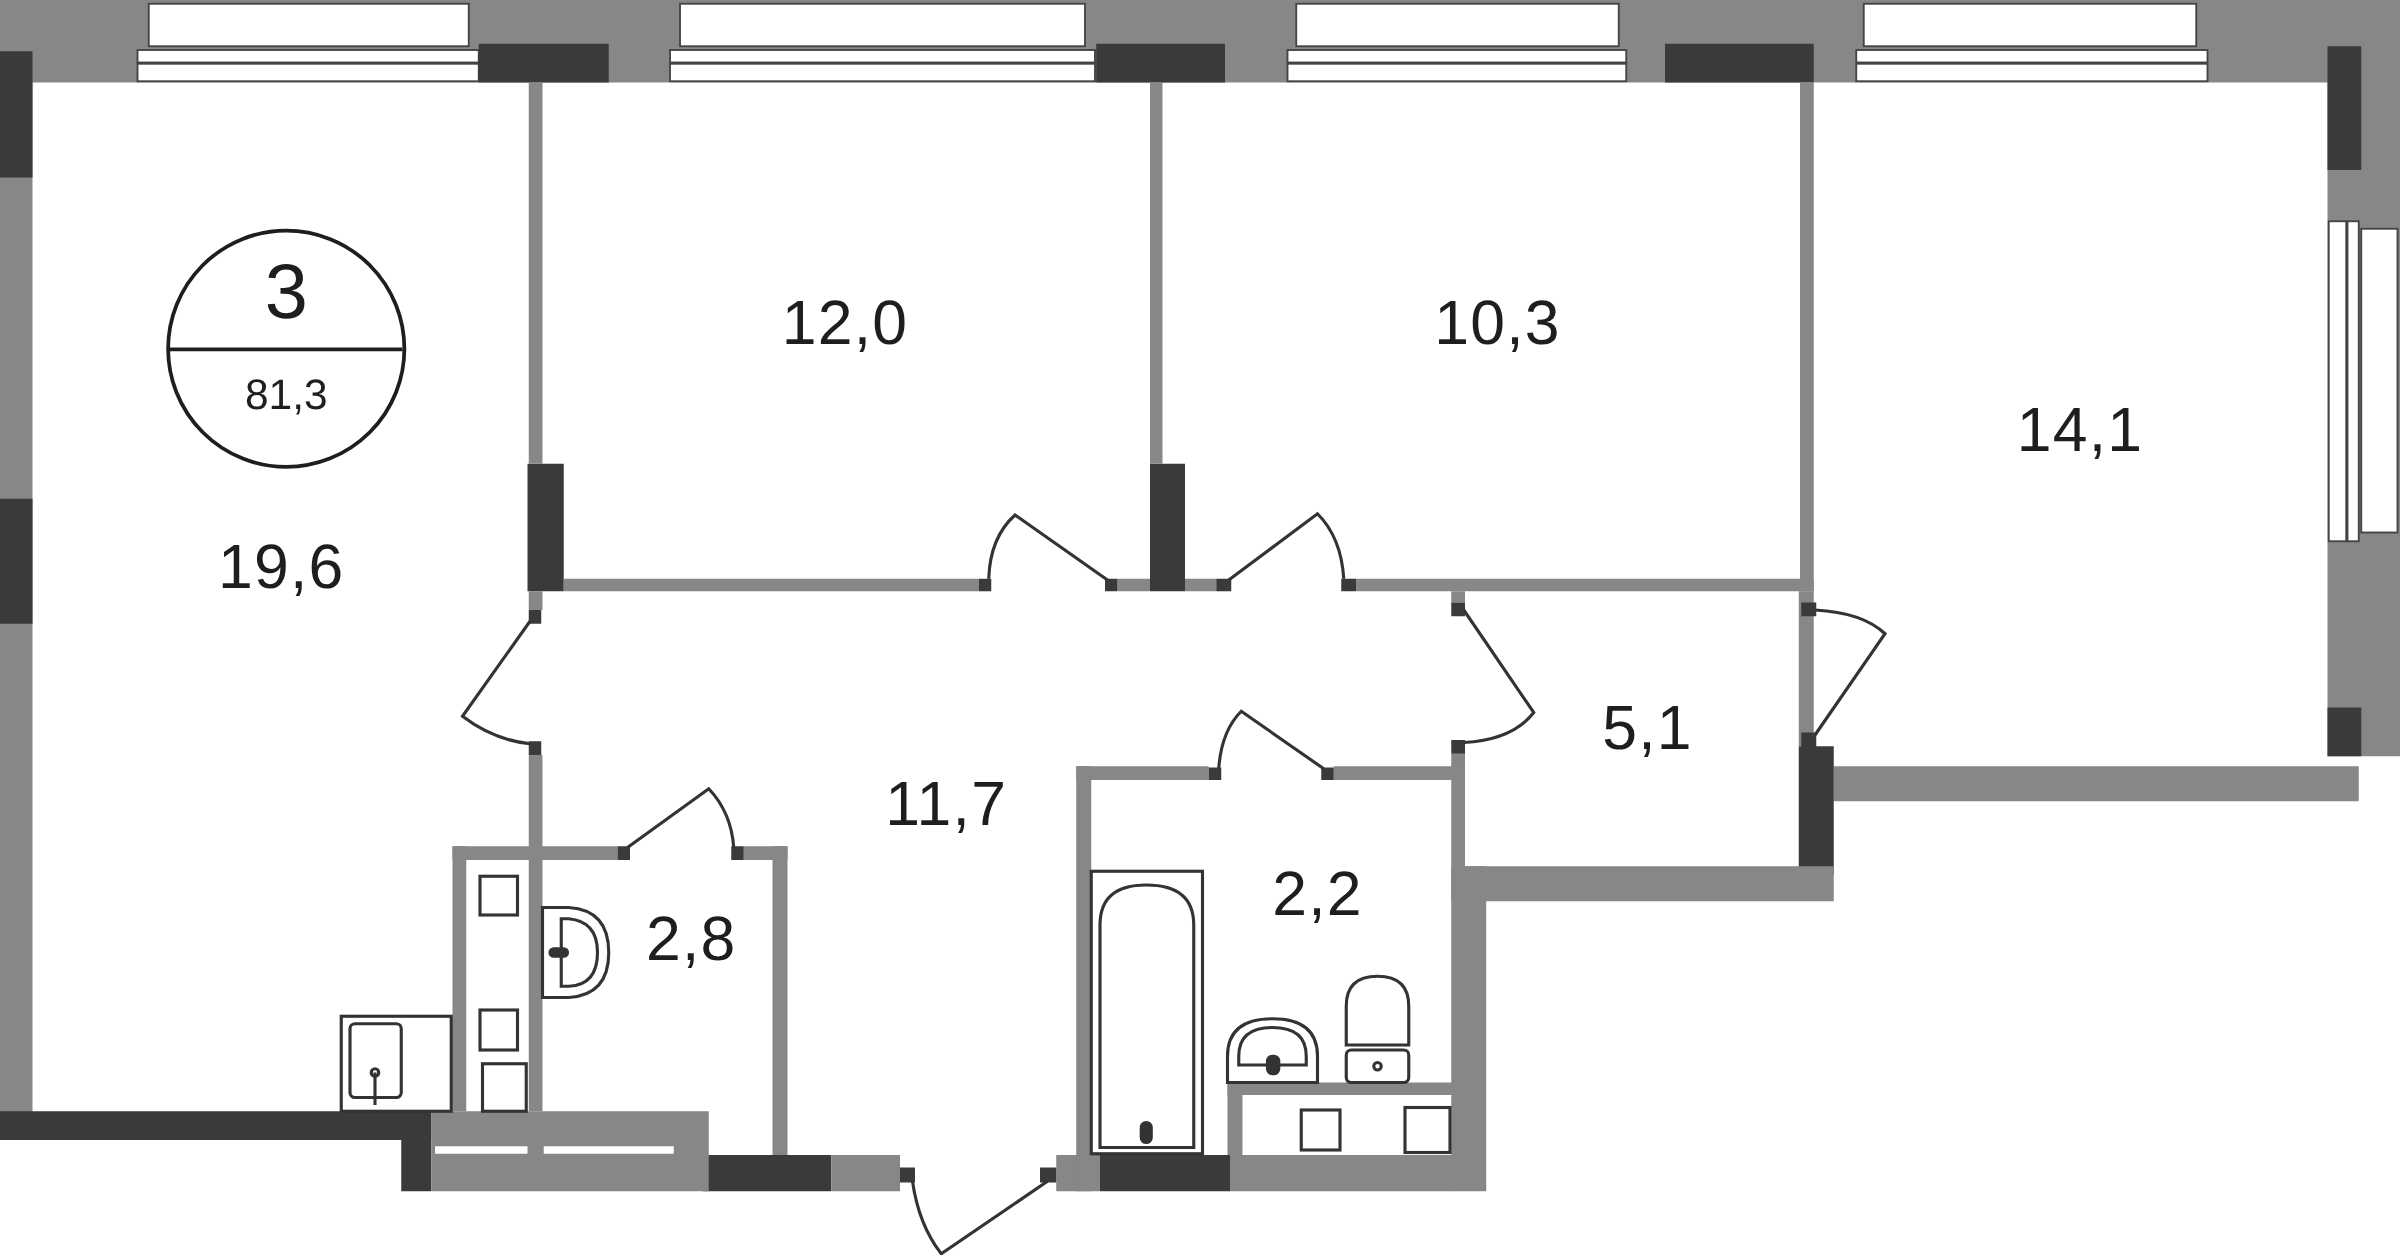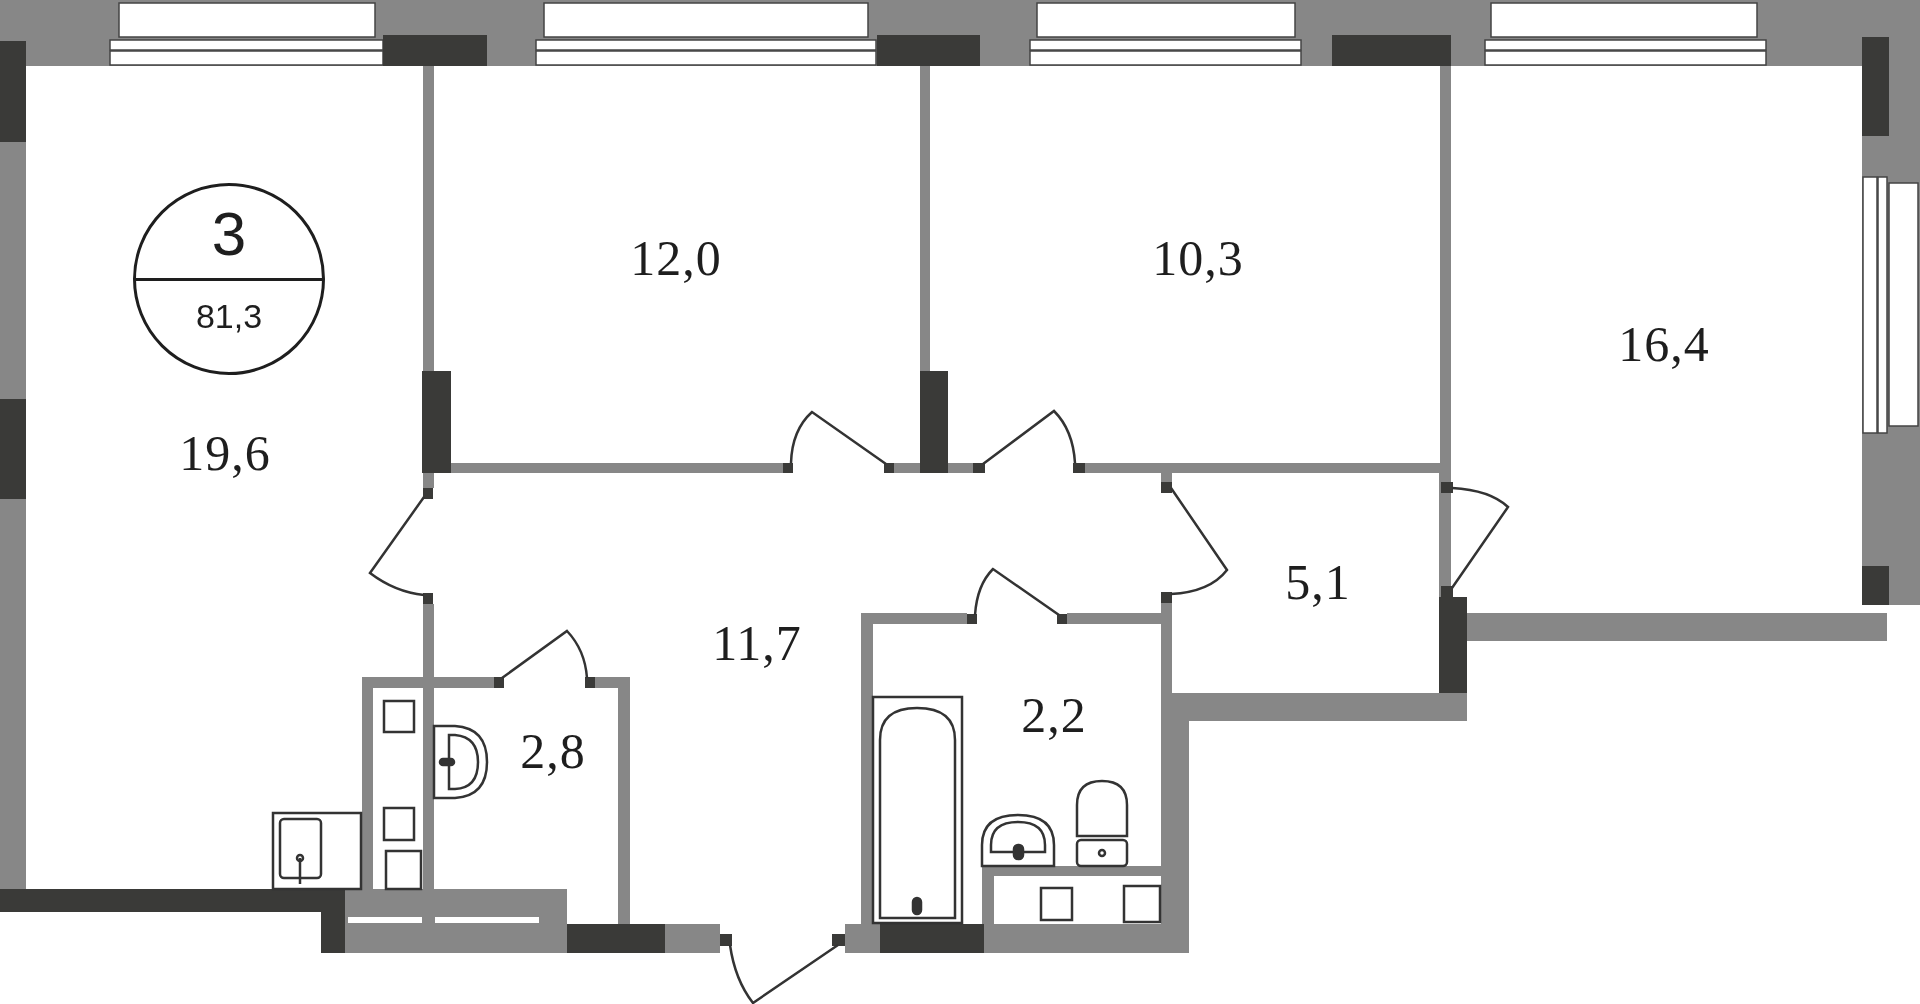--- a/index.html
+++ b/index.html
@@ -1,18 +1,18 @@
 <!DOCTYPE html>
 <html><head>
 <meta charset="utf-8">
 <style>
   html, body { margin:0; padding:0; background:#ffffff; }
   body { width:1920px; height:1004px; overflow:hidden; position:relative; font-family:"Liberation Sans", sans-serif; }
   #plan { position:absolute; left:0; top:0; }
-  .room-label { position:absolute; font-family:Liberation Serif, serif; font-size:50px; color:#1e1e1e; transform:translate(-50%,-50%); white-space:nowrap; letter-spacing:1px; }
+  .room-label { position:absolute; font-family:Liberation Sans, sans-serif; font-size:50px; color:#1e1e1e; transform:translate(-50%,-50%); white-space:nowrap; letter-spacing:1px; }
   .badge { position:absolute; left:133px; top:183px; width:192px; height:192px; border:3px solid #1e1e1e; border-radius:50%; box-sizing:border-box; }
   .badge-line { position:absolute; left:0; right:0; top:92px; height:0; border-top:3px solid #1e1e1e; }
   .badge-rooms { position:absolute; left:0; right:0; top:8px; text-align:center; font-size:62px; color:#1e1e1e; line-height:80px; }
   .badge-area { position:absolute; left:0; right:0; top:100px; text-align:center; font-size:34px; color:#1e1e1e; line-height:60px; }
 </style>
 </head>
 <body>
 
 <svg id="plan" width="1920" height="1004" viewBox="0 0 1920 1004" xmlns="http://www.w3.org/2000/svg">
   <g fill="#878787">
@@ -201,17 +201,17 @@
 
 <div class="badge">
   <div class="badge-rooms">3</div>
   <div class="badge-line"></div>
   <div class="badge-area">81,3</div>
 </div>
 
 <div class="room-label" style="left:225px;top:453px;">19,6</div>
 <div class="room-label" style="left:676px;top:258px;">12,0</div>
 <div class="room-label" style="left:1198px;top:258px;">10,3</div>
-<div class="room-label" style="left:1664px;top:344px;">16,4</div>
+<div class="room-label" style="left:1664px;top:344px;">14,1</div>
 <div class="room-label" style="left:757px;top:643px;">11,7</div>
 <div class="room-label" style="left:1318px;top:582px;">5,1</div>
 <div class="room-label" style="left:1054px;top:715px;">2,2</div>
 <div class="room-label" style="left:553px;top:751px;">2,8</div>
 
 </body></html>

